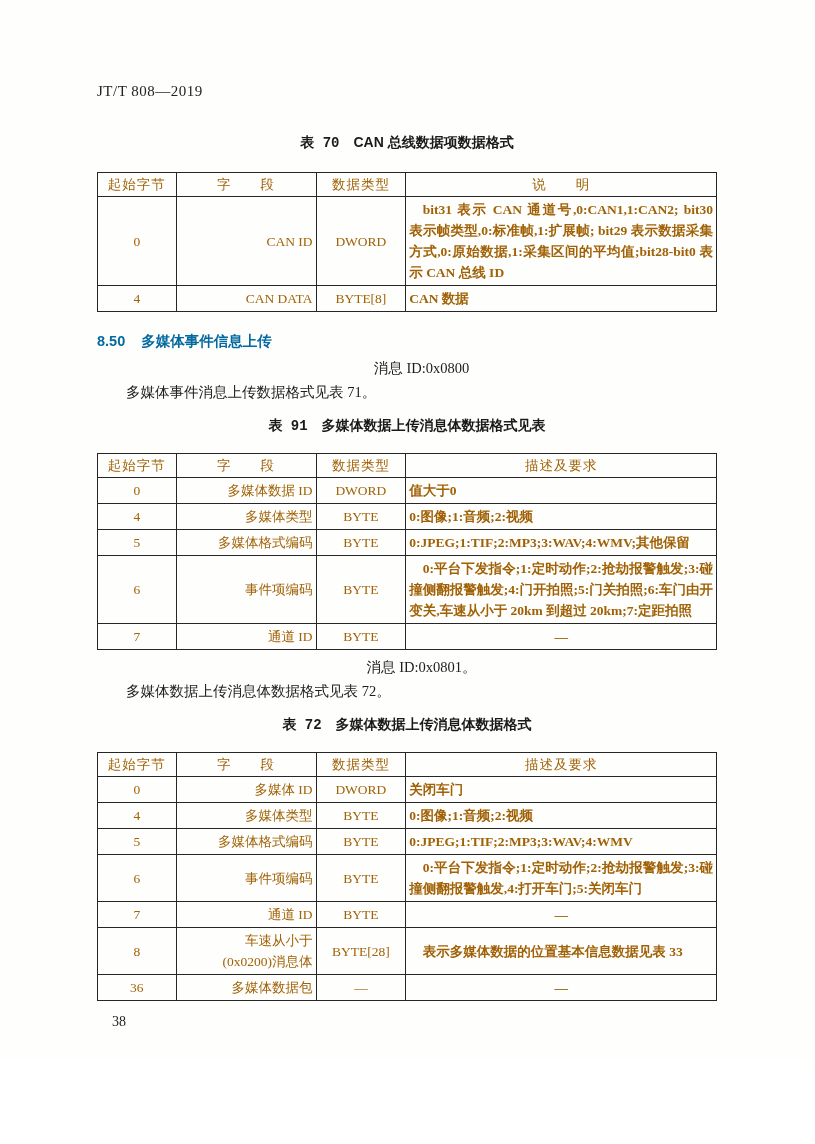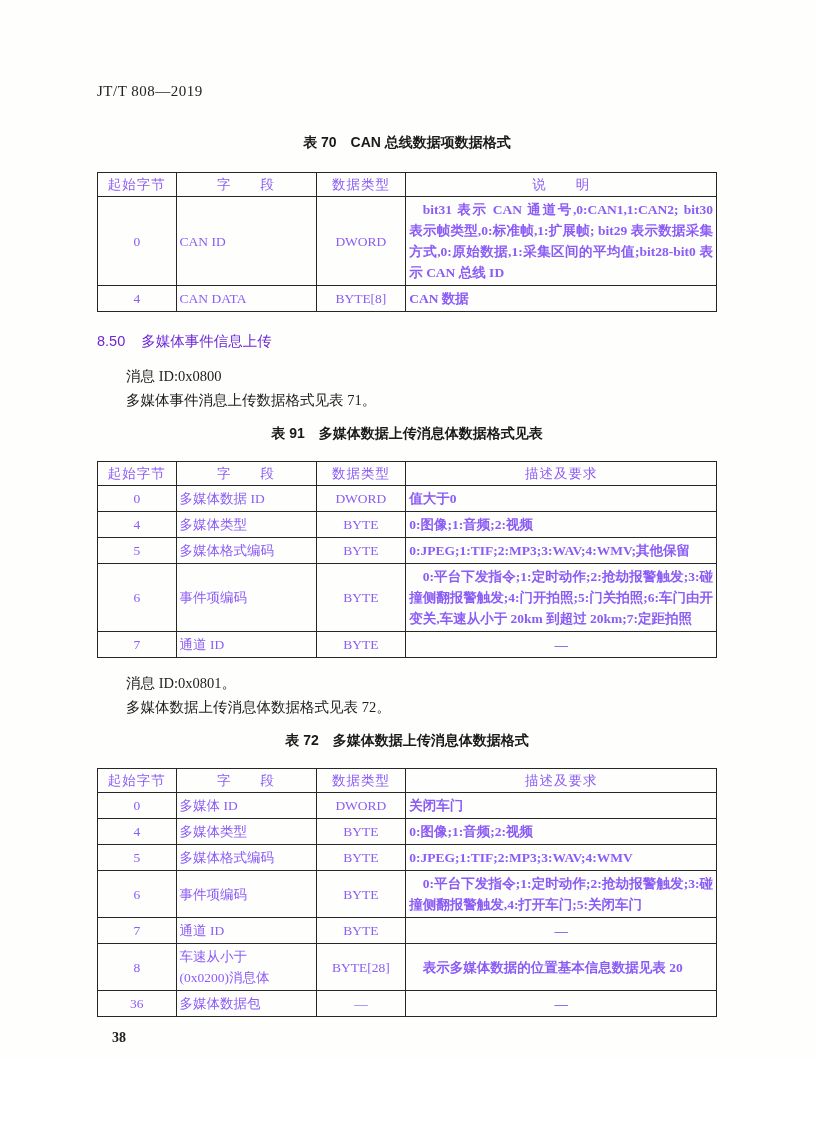--- a/index.html
+++ b/index.html
@@ -25,80 +25,79 @@
     letter-spacing: 0.5px;
     color: #222;
   }
   .table-caption {
     text-align: center;
     font-family: "Liberation Sans", "DejaVu Sans", sans-serif;
     font-weight: bold;
     font-size: 14px;
     color: #1a1a1a;
   }
-  .table-caption .cap-label { margin-right: 14px; }
+  .table-caption .cap-label { margin-right: 14px; font-family: Liberation Mono, monospace; }
   .cap70 { margin-top: 34px; }
   .cap71 { margin-top: 16px; }
   .cap72 { margin-top: 16px; }
   .spec-table {
     width: 100%;
     border-collapse: collapse;
     table-layout: fixed;
     font-size: 13.5px;
-    color: #8b5cf6;
+    color: #a16207;
   }
   .t70 { margin-top: 20px; }
   .t71 { margin-top: 18px; }
   .t72 { margin-top: 18px; }
   .spec-table th, .spec-table td {
     border: 1px solid #262626;
     line-height: 21px;
     vertical-align: middle;
   }
   .spec-table { border: 1.5px solid #161616; }
   .spec-table th {
     font-weight: normal;
     padding: 1px 2px;
     text-align: center;
     letter-spacing: 1px;
   }
   .spec-table td { padding: 2px 3px; }
   .cell-byte, .cell-type { text-align: center; }
-  .cell-field { text-align: left; white-space: pre-line; }
+  .cell-field { text-align: right; white-space: pre-line; }
   .cell-desc {
     text-align: left;
     padding-left: 10px;
     padding-right: 8px;
     text-align: justify;
     font-weight: bold;
   }
   .cell-desc.indent { text-indent: 1em; }
   .cell-desc.center { text-align: center; text-indent: 0; padding-left: 3px; }
   .section-heading {
     font-family: "Liberation Sans", "DejaVu Sans", sans-serif;
-    font-weight: normal;
+    font-weight: bold;
     font-size: 14.5px;
-    color: #6d28d9;
+    color: #0369a1;
   }
   .section-heading .sec-num { margin-right: 16px; }
   .h850 { margin-top: 20px; }
   .h851 { margin-top: 22px; }
   .para {
     font-size: 14.5px;
     margin-left: 29px;
     line-height: 18px;
   }
-  .p-first { margin-top: 16px; }
+  .p-first { margin-top: 8px; text-align: center; }
   .p-next { margin-top: 6px; }
   .page-number {
     margin-top: 13px;
     margin-left: 15px;
     font-size: 14px;
     color: #222;
-    font-weight: bold;
   }
 </style>
 </head>
 <body>
 
 <div class="page">
   <div class="content">
 
     <div class="doc-header">JT/T 808—2019</div>
 
@@ -244,21 +243,21 @@
             <td class="cell-byte">7</td>
             <td class="cell-field">通道 ID</td>
             <td class="cell-type">BYTE</td>
             <td class="cell-desc center">—</td>
           </tr>
           <tr>
             <td class="cell-byte">8</td>
             <td class="cell-field">车速从小于
 (0x0200)消息体</td>
             <td class="cell-type">BYTE[28]</td>
-            <td class="cell-desc indent">表示多媒体数据的位置基本信息数据见表 20</td>
+            <td class="cell-desc indent">表示多媒体数据的位置基本信息数据见表 33</td>
           </tr>
           <tr>
             <td class="cell-byte">36</td>
             <td class="cell-field">多媒体数据包</td>
             <td class="cell-type">—</td>
             <td class="cell-desc center">—</td>
           </tr>
         </tbody>
       </table>
 

